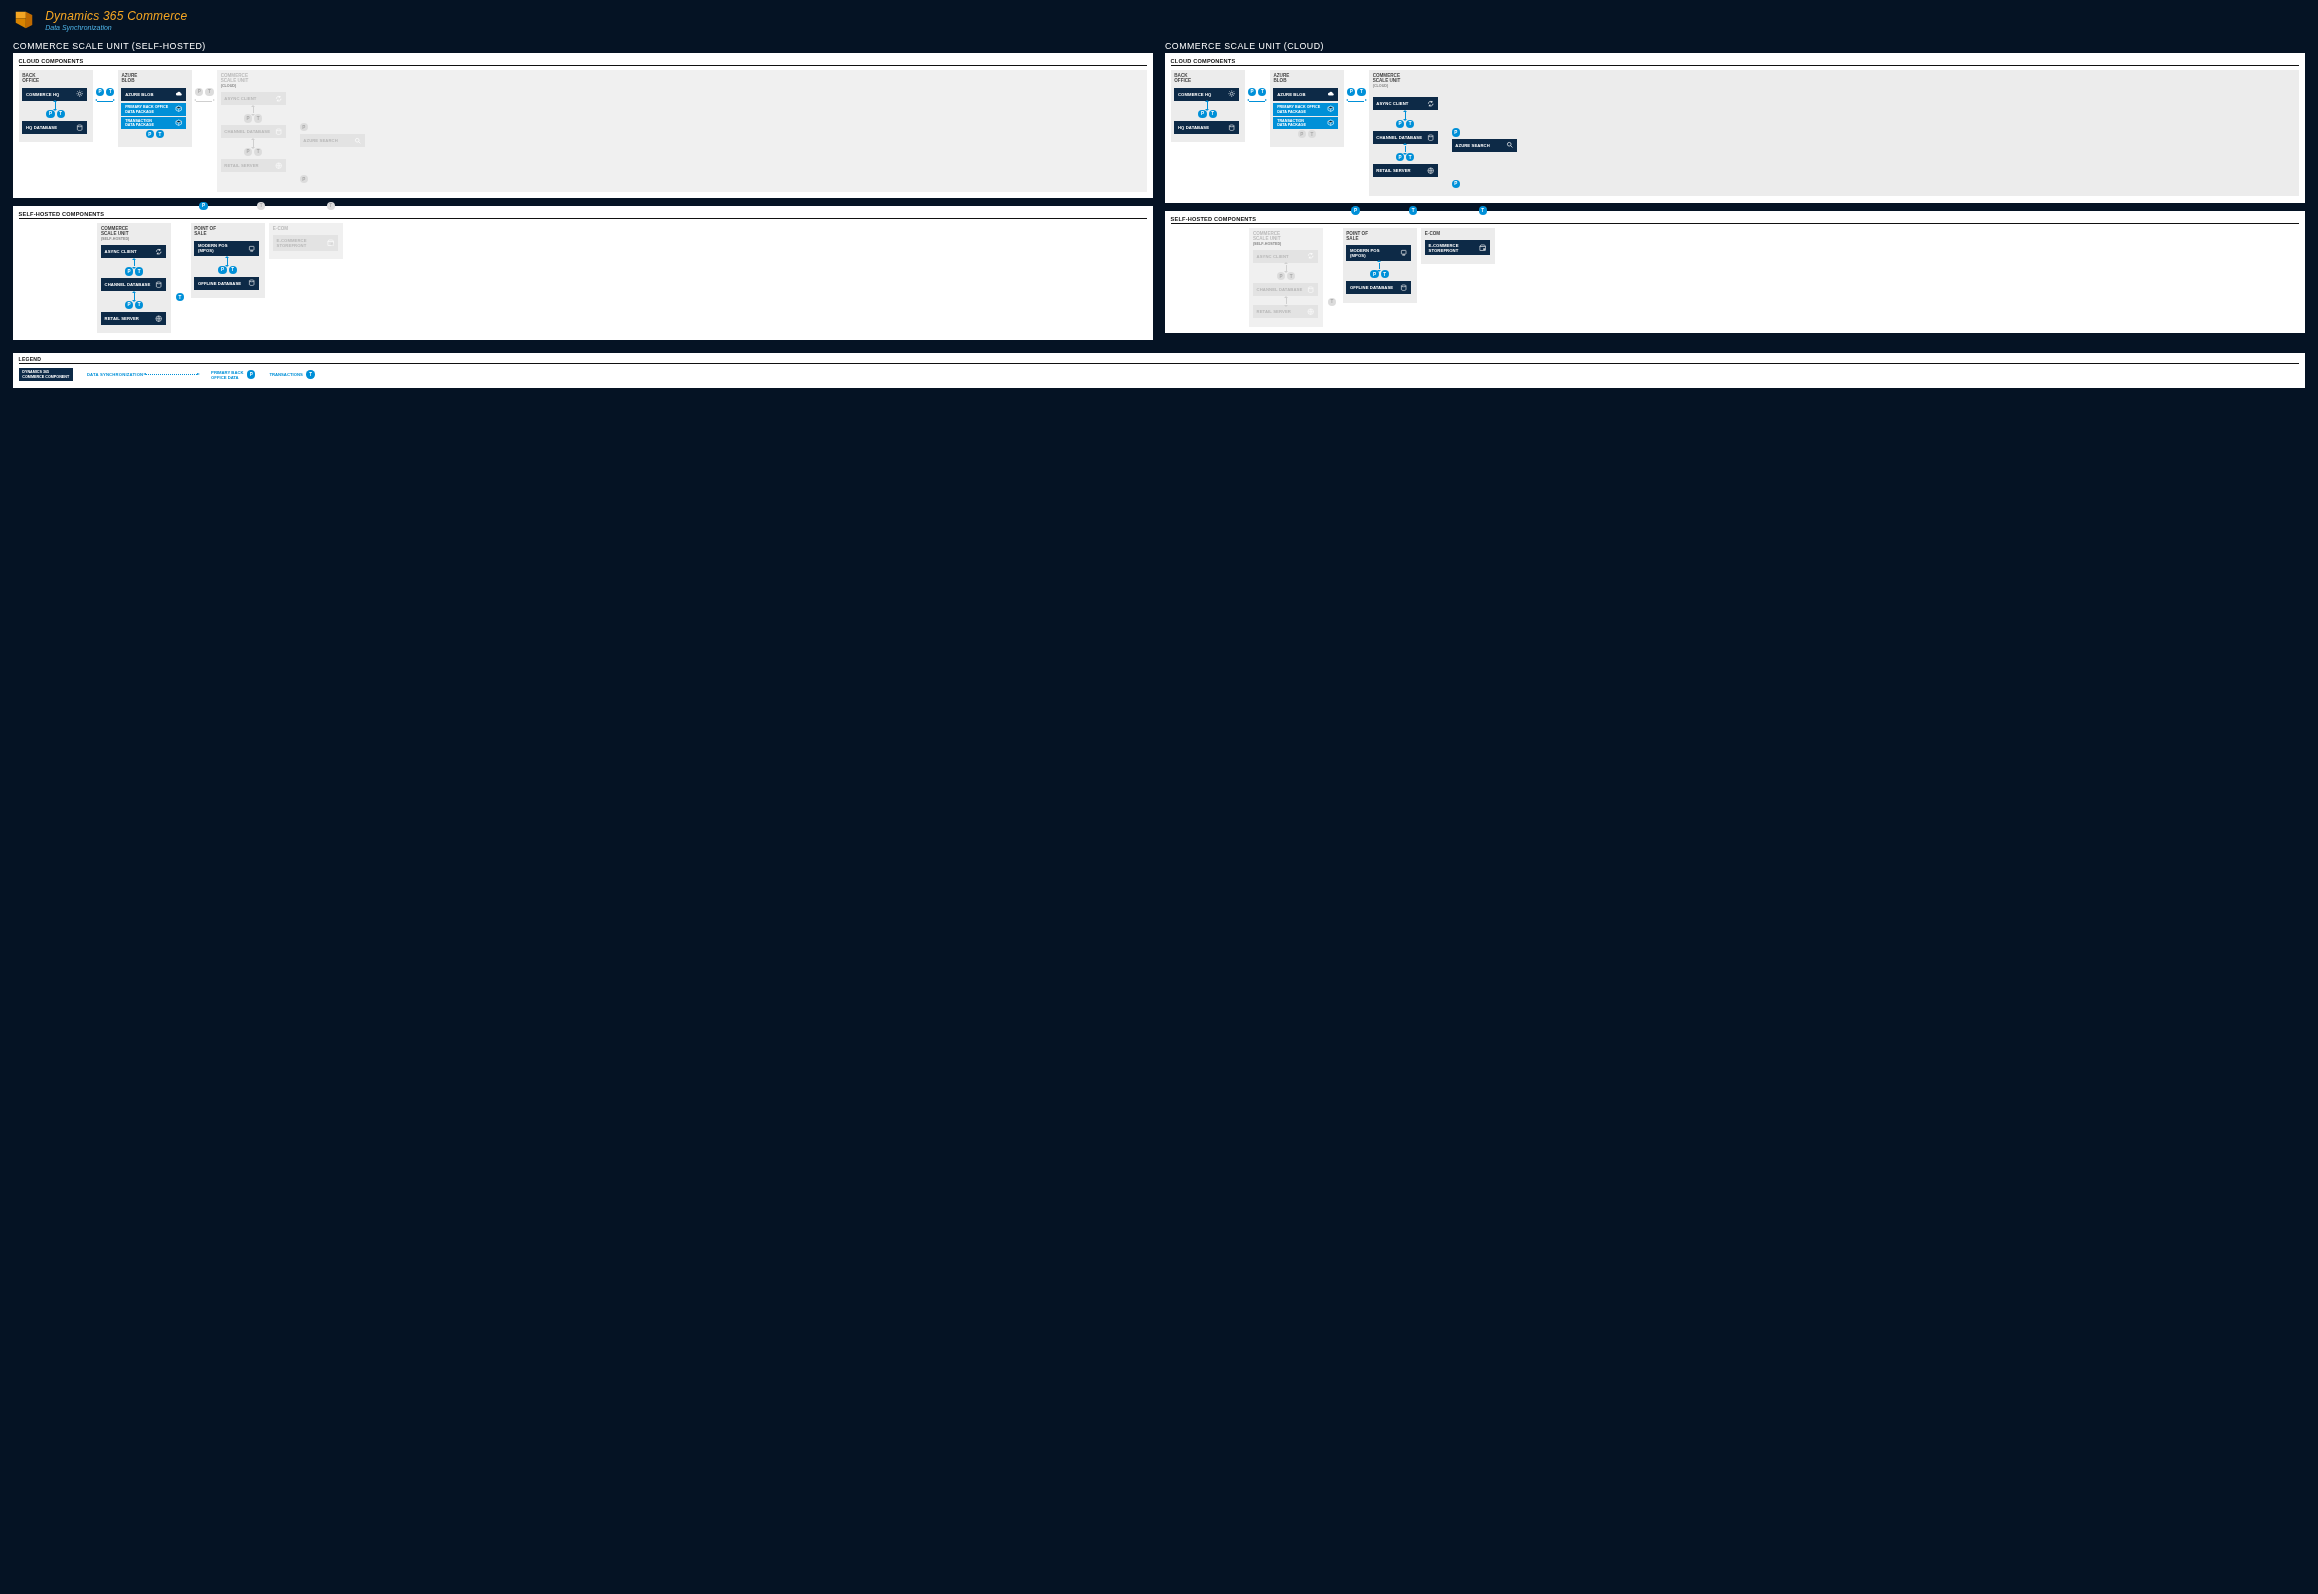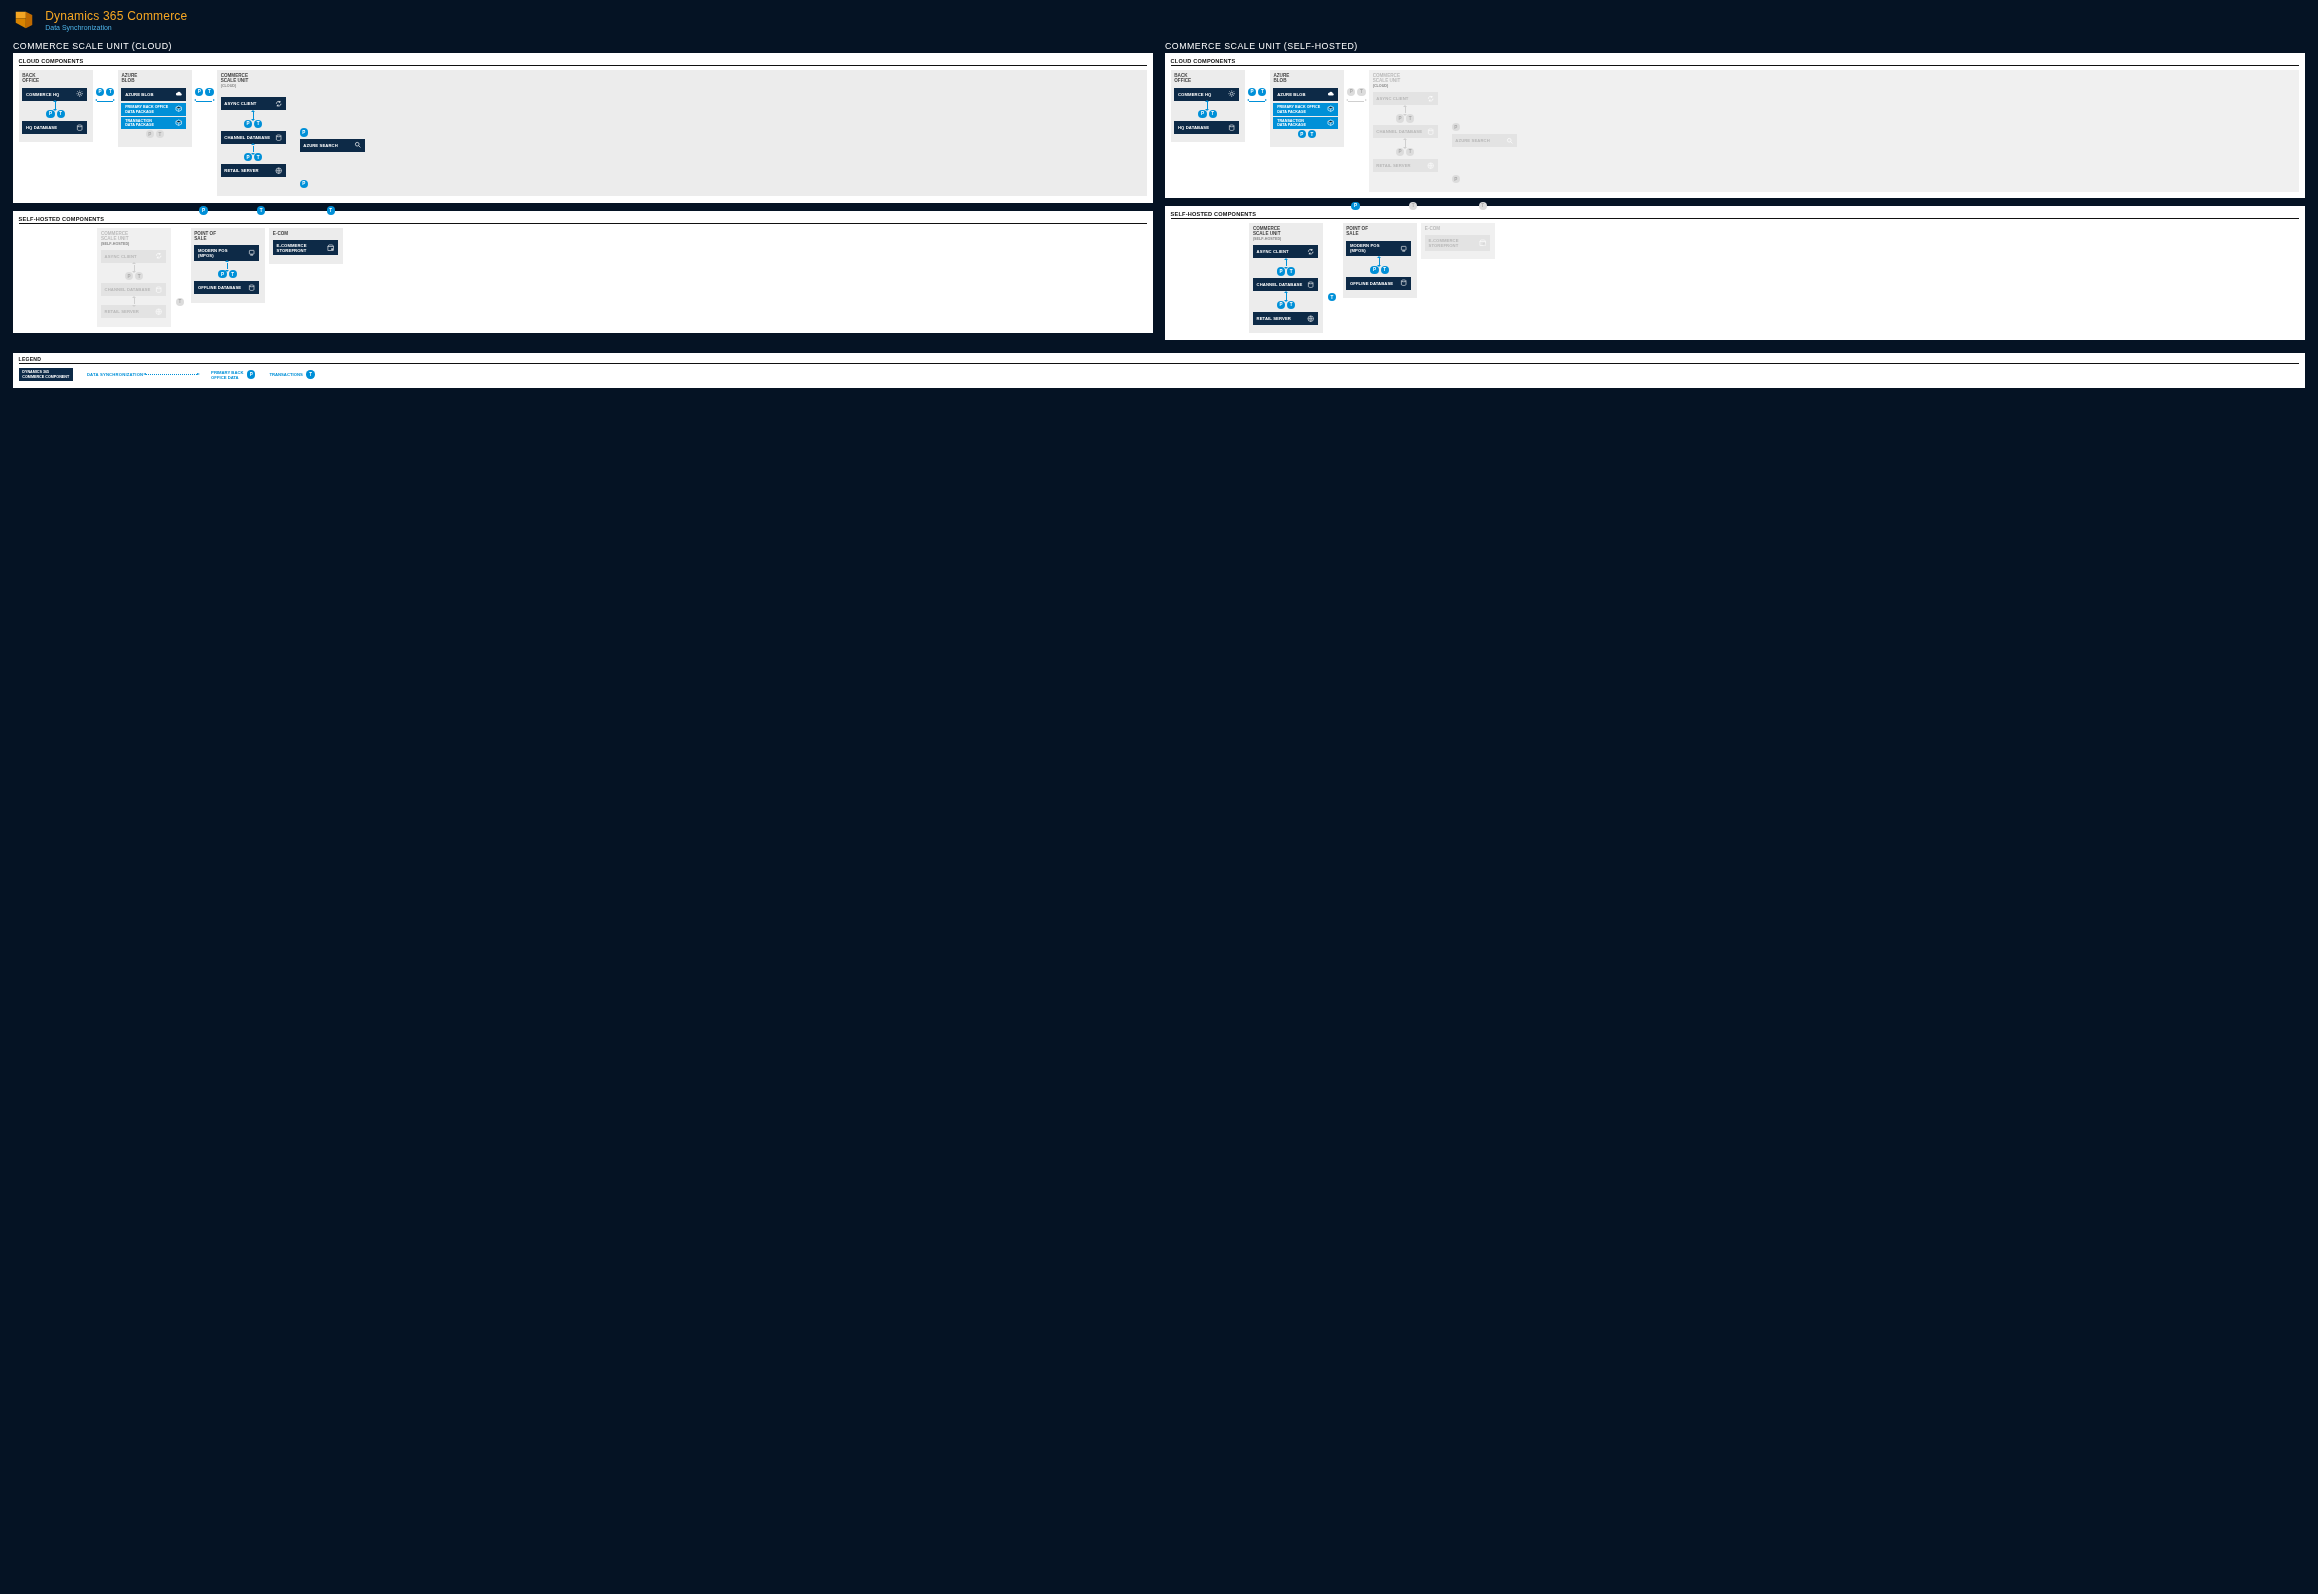--- a/index.html
+++ b/index.html
@@ -3,21 +3,21 @@
 <meta charset="utf-8">
 <style>
   * { box-sizing: border-box; margin: 0; padding: 0; }
   body {
     font-family: "Segoe UI", Arial, sans-serif;
     background: #051324;
     color: #fff;
     padding: 9.3px 13px;
     min-width: 677px;
   }
-  .header { display: flex; align-items: center; gap: 10.2px; margin-bottom: 9.3px; }
+  .header { display: flex; align-items: center; gap: 10.2px; margin-bottom: 9.3px; font-style: italic; }
   .logo { width: 22px; height: 22px; position: relative; }
   .logo svg { width: 100%; height: 100%; }
   .titles h1 { color: #f5a623; font-weight: 400; font-size: 12px; letter-spacing: 0.2px; }
   .titles h2 { color: #4db2e6; font-weight: 400; font-size: 7px; margin-top: 0.9px; }
   .scenarios { display: flex; gap: 12px; }
   .scenario { flex: 1; }
   .scenario-title {
     color: #fff; font-size: 8.8px; font-weight: 500; letter-spacing: 0.5px;
     margin-bottom: 2.8px; text-transform: uppercase;
   }
@@ -177,277 +177,20 @@
   </div>
   <div class="titles">
     <h1>Dynamics 365 Commerce</h1>
     <h2>Data Synchronization</h2>
   </div>
 </div>
 
 <div class="scenarios">
 
   <div class="scenario">
-    <div class="scenario-title">COMMERCE SCALE UNIT (CLOUD)</div>
-
-    <div class="panel">
-      <div class="panel-title">CLOUD COMPONENTS</div>
-      <div class="zones">
-
-        <div class="zone" style="width:74px">
-          <div class="zone-label">BACK
-OFFICE</div>
-          <div class="component">
-            <span>COMMERCE HQ</span>
-            <span class="ic">
-                <svg class="ic-svg" viewBox="0 0 16 16">
-                  <use href="#i-gear"></use>
-                </svg>
-              </span>
-          </div>
-          <div class="varrow">
-              <div class="stem"></div>
-            </div>
-          <div class="pt-row">
-            <div class="pt">P</div>
-            <div class="pt">T</div>
-          </div>
-          <div class="component">
-            <span>HQ DATABASE</span>
-            <span class="ic">
-                <svg class="ic-svg" viewBox="0 0 16 16">
-                  <use href="#i-db"></use>
-                </svg>
-              </span>
-          </div>
-        </div>
-
-        <div class="zone-gap">
-          <div class="pt-row">
-              <div class="pt">P</div>
-              <div class="pt">T</div>
-            </div>
-          <div class="hline"></div>
-        </div>
-
-        <div class="zone" style="width:74px">
-          <div class="zone-label">AZURE
-BLOB</div>
-          <div class="component">
-            <span>AZURE BLOB</span>
-            <span class="ic">
-                <svg class="ic-svg" viewBox="0 0 16 16">
-                  <use href="#i-cloud"></use>
-                </svg>
-              </span>
-          </div>
-          <div class="pkg">
-            <span style="white-space:pre-line">PRIMARY BACK OFFICE
-DATA PACKAGE</span>
-            <span class="ic"><svg class="ic-svg" viewBox="0 0 16 16">
-                  <use href="#i-box"></use>
-                </svg></span>
-          </div>
-          <div class="pkg">
-            <span style="white-space:pre-line">TRANSACTION
-DATA PACKAGE</span>
-            <span class="ic"><svg class="ic-svg" viewBox="0 0 16 16">
-                  <use href="#i-box"></use>
-                </svg></span>
-          </div>
-          <div class="pt-row">
-            <div class="pt ghost">P</div>
-            <div class="pt ghost">T</div>
-          </div>
-        </div>
-
-        <div class="zone-gap">
-          <div class="pt-row">
-              <div class="pt">P</div>
-              <div class="pt">T</div>
-            </div>
-          <div class="hline"></div>
-        </div>
-
-        <div class="zone" style="flex:1">
-          <div class="zone-label"><span>COMMERCE
-SCALE UNIT</span>
-            <div class="zone-sub">(CLOUD)</div>
-          </div>
-          <div style="display:flex; gap:14px; align-items:flex-start">
-            <div>
-              <div class="component">
-                <span>ASYNC CLIENT</span>
-                <span class="ic">
-                    <svg class="ic-svg" viewBox="0 0 16 16">
-                      <use href="#i-sync"></use>
-                    </svg>
-                  </span>
-              </div>
-              <div class="varrow">
-                  <div class="stem"></div>
-                </div>
-              <div class="pt-row">
-                <div class="pt">P</div>
-                <div class="pt">T</div>
-              </div>
-              <div class="component">
-                <span>CHANNEL DATABASE</span>
-                <span class="ic">
-                    <svg class="ic-svg" viewBox="0 0 16 16">
-                      <use href="#i-db"></use>
-                    </svg>
-                  </span>
-              </div>
-              <div class="varrow">
-                  <div class="stem"></div>
-                </div>
-              <div class="pt-row">
-                <div class="pt">P</div>
-                <div class="pt">T</div>
-              </div>
-              <div class="component">
-                <span>RETAIL SERVER</span>
-                <span class="ic">
-                    <svg class="ic-svg" viewBox="0 0 16 16">
-                      <use href="#i-globe"></use>
-                    </svg>
-                  </span>
-              </div>
-            </div>
-            <div style="padding-top:30px">
-              <div class="pt-row" style="justify-content:flex-start; margin-bottom:1.9px">
-                  <div class="pt">P</div>
-                </div>
-              <div class="component">
-                <span>AZURE SEARCH</span>
-                <span class="ic">
-                    <svg class="ic-svg" viewBox="0 0 16 16">
-                      <use href="#i-search"></use>
-                    </svg>
-                  </span>
-              </div>
-              <div class="pt-row" style="justify-content:flex-start; margin-top:28px">
-                  <div class="pt">P</div>
-                </div>
-            </div>
-          </div>
-        </div>
-      </div>
-    </div>
-
-    <div class="cross-row">
-      <div class="cross-spacer" style="width:172px"></div>
-      <div class="cross-pt" style="width:28px">
-          <div class="pt">P</div>
-        </div>
-      <div class="cross-spacer" style="width:1.9px"></div>
-      <div class="cross-pt" style="width:65px">
-          <div class="pt">T</div>
-        </div>
-      <div class="cross-pt" style="width:65px">
-          <div class="pt">T</div>
-        </div>
-    </div>
-
-    <div class="panel">
-      <div class="panel-title">SELF-HOSTED COMPONENTS</div>
-      <div class="zones">
-        <div style="width:74px"></div>
-
-        <div class="zone ghost" style="width:74px">
-          <div class="zone-label"><span>COMMERCE
-SCALE UNIT</span>
-            <div class="zone-sub">(SELF-HOSTED)</div></div>
-          <div class="component ghost">
-            <span>ASYNC CLIENT</span>
-            <span class="ic">
-                <svg class="ic-svg" viewBox="0 0 16 16">
-                  <use href="#i-sync"></use>
-                </svg>
-              </span>
-          </div>
-          <div class="varrow ghost">
-              <div class="stem"></div>
-            </div>
-          <div class="pt-row">
-              <div class="pt ghost">P</div>
-              <div class="pt ghost">T</div>
-            </div>
-          <div class="component ghost">
-            <span>CHANNEL DATABASE</span>
-            <span class="ic">
-                <svg class="ic-svg" viewBox="0 0 16 16">
-                  <use href="#i-db"></use>
-                </svg>
-              </span>
-          </div>
-          <div class="varrow ghost">
-              <div class="stem"></div>
-            </div>
-          <div class="component ghost">
-            <span>RETAIL SERVER</span>
-            <span class="ic">
-                <svg class="ic-svg" viewBox="0 0 16 16">
-                  <use href="#i-globe"></use>
-                </svg>
-              </span>
-          </div>
-        </div>
-
-        <div style="width:10.2px; padding-top:70px">
-            <div class="pt ghost">T</div>
-          </div>
-
-        <div class="zone" style="width:74px">
-          <div class="zone-label">POINT OF
-SALE</div>
-          <div class="component">
-            <span style="white-space:pre-line">MODERN POS
-(MPOS)</span>
-            <span class="ic">
-                <svg class="ic-svg" viewBox="0 0 16 16">
-                  <use href="#i-pos"></use>
-                </svg>
-              </span>
-          </div>
-          <div class="varrow">
-              <div class="stem"></div>
-            </div>
-          <div class="pt-row">
-              <div class="pt">P</div>
-              <div class="pt">T</div>
-            </div>
-          <div class="component">
-            <span>OFFLINE DATABASE</span>
-            <span class="ic">
-                <svg class="ic-svg" viewBox="0 0 16 16">
-                  <use href="#i-db"></use>
-                </svg>
-              </span>
-          </div>
-        </div>
-
-        <div class="zone" style="width:74px">
-          <div class="zone-label">E-COM</div>
-          <div class="component">
-            <span style="white-space:pre-line">E-COMMERCE
-STOREFRONT</span>
-            <span class="ic">
-                <svg class="ic-svg" viewBox="0 0 16 16">
-                  <use href="#i-store"></use>
-                </svg>
-              </span>
-          </div>
-        </div>
-      </div>
-    </div>
-  </div>
-
-  <div class="scenario">
     <div class="scenario-title">COMMERCE SCALE UNIT (SELF-HOSTED)</div>
 
     <div class="panel">
       <div class="panel-title">CLOUD COMPONENTS</div>
       <div class="zones">
         <div class="zone" style="width:74px">
           <div class="zone-label">BACK
 OFFICE</div>
           <div class="component">
             <span>COMMERCE HQ</span>
@@ -691,20 +434,277 @@
             <span class="ic">
                 <svg class="ic-svg" viewBox="0 0 16 16">
                   <use href="#i-store"></use>
                 </svg>
               </span>
           </div>
         </div>
       </div>
     </div>
   </div>
+
+  <div class="scenario">
+    <div class="scenario-title">COMMERCE SCALE UNIT (CLOUD)</div>
+
+    <div class="panel">
+      <div class="panel-title">CLOUD COMPONENTS</div>
+      <div class="zones">
+
+        <div class="zone" style="width:74px">
+          <div class="zone-label">BACK
+OFFICE</div>
+          <div class="component">
+            <span>COMMERCE HQ</span>
+            <span class="ic">
+                <svg class="ic-svg" viewBox="0 0 16 16">
+                  <use href="#i-gear"></use>
+                </svg>
+              </span>
+          </div>
+          <div class="varrow">
+              <div class="stem"></div>
+            </div>
+          <div class="pt-row">
+            <div class="pt">P</div>
+            <div class="pt">T</div>
+          </div>
+          <div class="component">
+            <span>HQ DATABASE</span>
+            <span class="ic">
+                <svg class="ic-svg" viewBox="0 0 16 16">
+                  <use href="#i-db"></use>
+                </svg>
+              </span>
+          </div>
+        </div>
+
+        <div class="zone-gap">
+          <div class="pt-row">
+              <div class="pt">P</div>
+              <div class="pt">T</div>
+            </div>
+          <div class="hline"></div>
+        </div>
+
+        <div class="zone" style="width:74px">
+          <div class="zone-label">AZURE
+BLOB</div>
+          <div class="component">
+            <span>AZURE BLOB</span>
+            <span class="ic">
+                <svg class="ic-svg" viewBox="0 0 16 16">
+                  <use href="#i-cloud"></use>
+                </svg>
+              </span>
+          </div>
+          <div class="pkg">
+            <span style="white-space:pre-line">PRIMARY BACK OFFICE
+DATA PACKAGE</span>
+            <span class="ic"><svg class="ic-svg" viewBox="0 0 16 16">
+                  <use href="#i-box"></use>
+                </svg></span>
+          </div>
+          <div class="pkg">
+            <span style="white-space:pre-line">TRANSACTION
+DATA PACKAGE</span>
+            <span class="ic"><svg class="ic-svg" viewBox="0 0 16 16">
+                  <use href="#i-box"></use>
+                </svg></span>
+          </div>
+          <div class="pt-row">
+            <div class="pt ghost">P</div>
+            <div class="pt ghost">T</div>
+          </div>
+        </div>
+
+        <div class="zone-gap">
+          <div class="pt-row">
+              <div class="pt">P</div>
+              <div class="pt">T</div>
+            </div>
+          <div class="hline"></div>
+        </div>
+
+        <div class="zone" style="flex:1">
+          <div class="zone-label"><span>COMMERCE
+SCALE UNIT</span>
+            <div class="zone-sub">(CLOUD)</div>
+          </div>
+          <div style="display:flex; gap:14px; align-items:flex-start">
+            <div>
+              <div class="component">
+                <span>ASYNC CLIENT</span>
+                <span class="ic">
+                    <svg class="ic-svg" viewBox="0 0 16 16">
+                      <use href="#i-sync"></use>
+                    </svg>
+                  </span>
+              </div>
+              <div class="varrow">
+                  <div class="stem"></div>
+                </div>
+              <div class="pt-row">
+                <div class="pt">P</div>
+                <div class="pt">T</div>
+              </div>
+              <div class="component">
+                <span>CHANNEL DATABASE</span>
+                <span class="ic">
+                    <svg class="ic-svg" viewBox="0 0 16 16">
+                      <use href="#i-db"></use>
+                    </svg>
+                  </span>
+              </div>
+              <div class="varrow">
+                  <div class="stem"></div>
+                </div>
+              <div class="pt-row">
+                <div class="pt">P</div>
+                <div class="pt">T</div>
+              </div>
+              <div class="component">
+                <span>RETAIL SERVER</span>
+                <span class="ic">
+                    <svg class="ic-svg" viewBox="0 0 16 16">
+                      <use href="#i-globe"></use>
+                    </svg>
+                  </span>
+              </div>
+            </div>
+            <div style="padding-top:30px">
+              <div class="pt-row" style="justify-content:flex-start; margin-bottom:1.9px">
+                  <div class="pt">P</div>
+                </div>
+              <div class="component">
+                <span>AZURE SEARCH</span>
+                <span class="ic">
+                    <svg class="ic-svg" viewBox="0 0 16 16">
+                      <use href="#i-search"></use>
+                    </svg>
+                  </span>
+              </div>
+              <div class="pt-row" style="justify-content:flex-start; margin-top:28px">
+                  <div class="pt">P</div>
+                </div>
+            </div>
+          </div>
+        </div>
+      </div>
+    </div>
+
+    <div class="cross-row">
+      <div class="cross-spacer" style="width:172px"></div>
+      <div class="cross-pt" style="width:28px">
+          <div class="pt">P</div>
+        </div>
+      <div class="cross-spacer" style="width:1.9px"></div>
+      <div class="cross-pt" style="width:65px">
+          <div class="pt">T</div>
+        </div>
+      <div class="cross-pt" style="width:65px">
+          <div class="pt">T</div>
+        </div>
+    </div>
+
+    <div class="panel">
+      <div class="panel-title">SELF-HOSTED COMPONENTS</div>
+      <div class="zones">
+        <div style="width:74px"></div>
+
+        <div class="zone ghost" style="width:74px">
+          <div class="zone-label"><span>COMMERCE
+SCALE UNIT</span>
+            <div class="zone-sub">(SELF-HOSTED)</div></div>
+          <div class="component ghost">
+            <span>ASYNC CLIENT</span>
+            <span class="ic">
+                <svg class="ic-svg" viewBox="0 0 16 16">
+                  <use href="#i-sync"></use>
+                </svg>
+              </span>
+          </div>
+          <div class="varrow ghost">
+              <div class="stem"></div>
+            </div>
+          <div class="pt-row">
+              <div class="pt ghost">P</div>
+              <div class="pt ghost">T</div>
+            </div>
+          <div class="component ghost">
+            <span>CHANNEL DATABASE</span>
+            <span class="ic">
+                <svg class="ic-svg" viewBox="0 0 16 16">
+                  <use href="#i-db"></use>
+                </svg>
+              </span>
+          </div>
+          <div class="varrow ghost">
+              <div class="stem"></div>
+            </div>
+          <div class="component ghost">
+            <span>RETAIL SERVER</span>
+            <span class="ic">
+                <svg class="ic-svg" viewBox="0 0 16 16">
+                  <use href="#i-globe"></use>
+                </svg>
+              </span>
+          </div>
+        </div>
+
+        <div style="width:10.2px; padding-top:70px">
+            <div class="pt ghost">T</div>
+          </div>
+
+        <div class="zone" style="width:74px">
+          <div class="zone-label">POINT OF
+SALE</div>
+          <div class="component">
+            <span style="white-space:pre-line">MODERN POS
+(MPOS)</span>
+            <span class="ic">
+                <svg class="ic-svg" viewBox="0 0 16 16">
+                  <use href="#i-pos"></use>
+                </svg>
+              </span>
+          </div>
+          <div class="varrow">
+              <div class="stem"></div>
+            </div>
+          <div class="pt-row">
+              <div class="pt">P</div>
+              <div class="pt">T</div>
+            </div>
+          <div class="component">
+            <span>OFFLINE DATABASE</span>
+            <span class="ic">
+                <svg class="ic-svg" viewBox="0 0 16 16">
+                  <use href="#i-db"></use>
+                </svg>
+              </span>
+          </div>
+        </div>
+
+        <div class="zone" style="width:74px">
+          <div class="zone-label">E-COM</div>
+          <div class="component">
+            <span style="white-space:pre-line">E-COMMERCE
+STOREFRONT</span>
+            <span class="ic">
+                <svg class="ic-svg" viewBox="0 0 16 16">
+                  <use href="#i-store"></use>
+                </svg>
+              </span>
+          </div>
+        </div>
+      </div>
+    </div>
+  </div>
 </div>
 
 <div class="legend">
   <div class="legend-title">LEGEND</div>
   <div class="legend-items">
     <div class="legend-chip">DYNAMICS 365
 COMMERCE COMPONENT</div>
     <div class="legend-flow">
       <span class="legend-flow-label">DATA SYNCHRONIZATION</span>
       <span class="dashline"></span>

